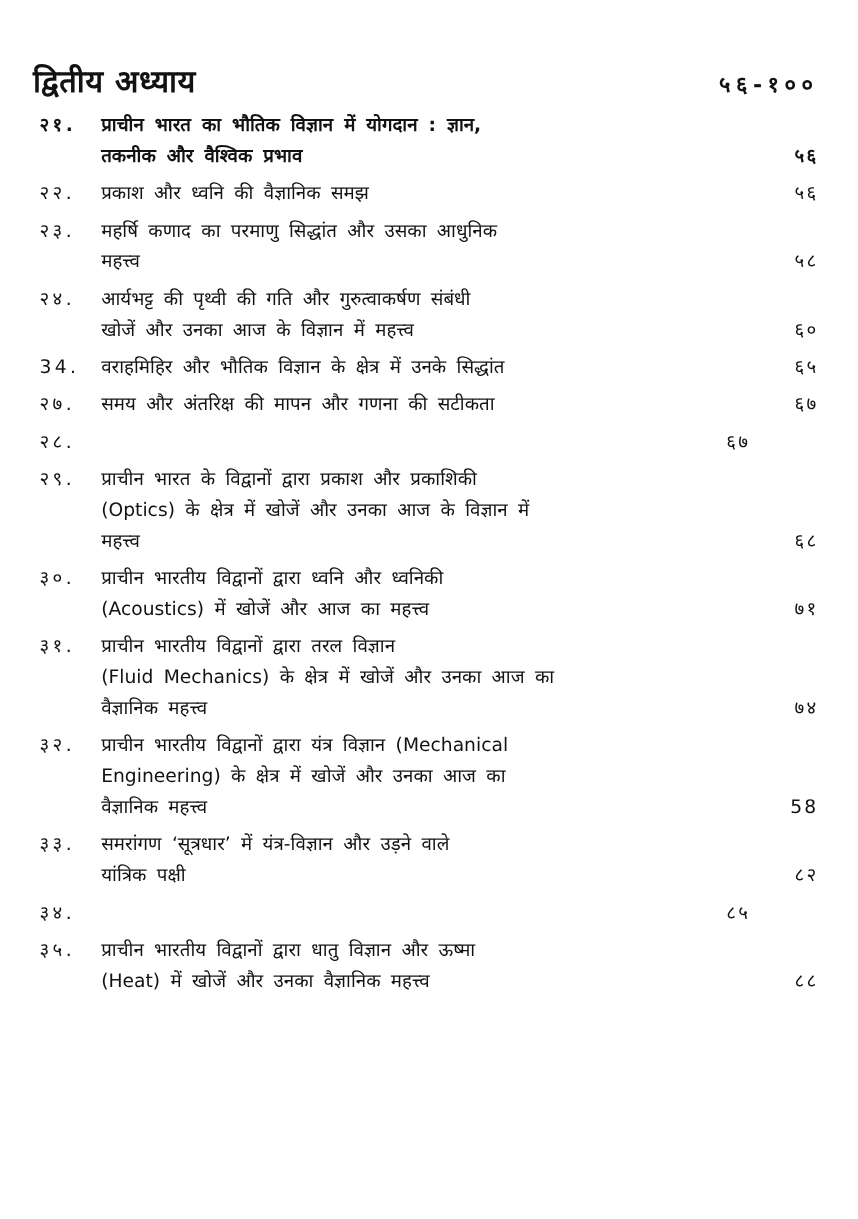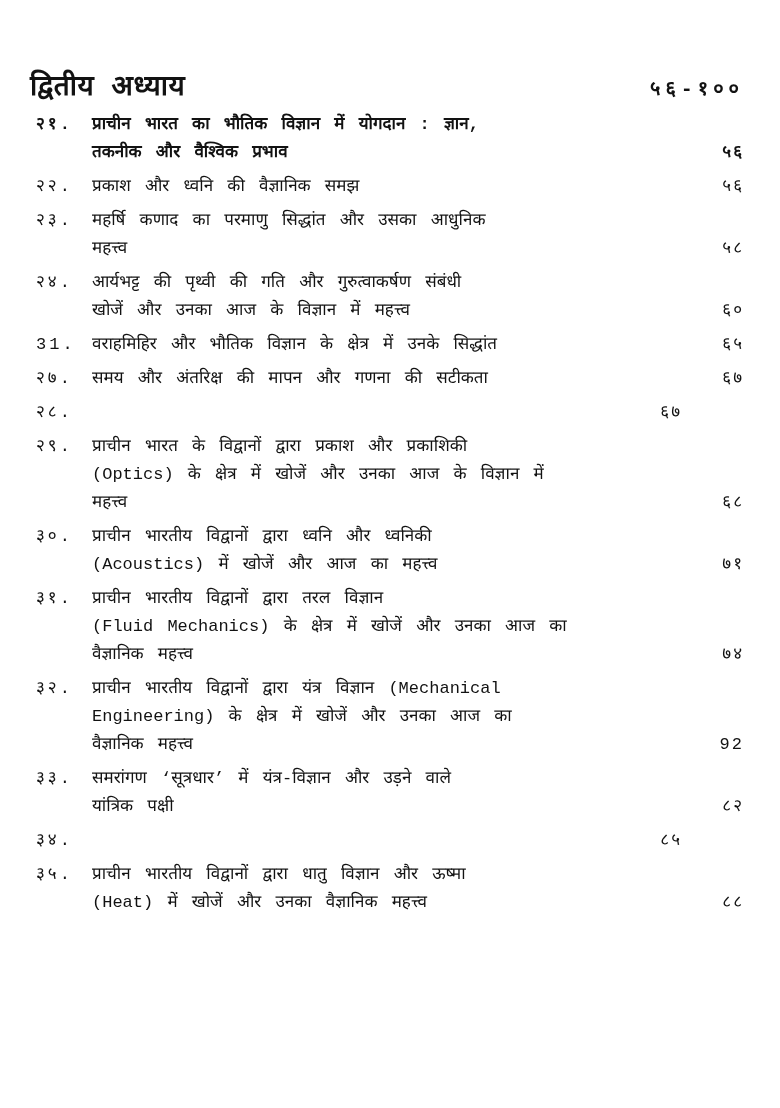--- a/index.html
+++ b/index.html
@@ -11,23 +11,22 @@
     width: 780px;
     height: 1108px;
     font-family: "DejaVu Sans", "Liberation Sans", sans-serif;
     color: #121212;
     overflow: hidden;
   }
   .page {
     box-sizing: border-box;
     width: 780px;
     height: 1108px;
-    padding: 54px 36px 0 30px;
+    padding: 43px 36px 0 30px;
     background: #ffffff;
-    font-family: Liberation Mono, monospace;
   }
   .header {
     display: flex;
     justify-content: space-between;
     align-items: baseline;
   }
   .chapter-title {
     font-size: 28px;
     font-weight: bold;
     letter-spacing: 0.5px;
@@ -97,21 +96,21 @@
 
   <div class="entry">
     <span class="num">२४.</span>
     <span class="title">आर्यभट्ट की पृथ्वी की गति और गुरुत्वाकर्षण संबंधी
 खोजें और उनका आज के विज्ञान में महत्त्व</span>
     <span class="pg">६०</span>
   </div>
 
 
   <div class="entry">
-    <span class="num">31.</span>
+    <span class="num">34.</span>
     <span class="title">वराहमिहिर और भौतिक विज्ञान के क्षेत्र में उनके सिद्धांत</span>
     <span class="pg">६५</span>
   </div>
 
   <div class="entry">
     <span class="num">२७.</span>
     <span class="title">समय और अंतरिक्ष की मापन और गणना की सटीकता</span>
     <span class="pg">६७</span>
   </div>
 
@@ -141,21 +140,21 @@
 (Fluid Mechanics) के क्षेत्र में खोजें और उनका आज का
 वैज्ञानिक महत्त्व</span>
     <span class="pg">७४</span>
   </div>
 
   <div class="entry">
     <span class="num">३२.</span>
     <span class="title">प्राचीन भारतीय विद्वानों द्वारा यंत्र विज्ञान (Mechanical
 Engineering) के क्षेत्र में खोजें और उनका आज का
 वैज्ञानिक महत्त्व</span>
-    <span class="pg">92</span>
+    <span class="pg">58</span>
   </div>
 
   <div class="entry">
     <span class="num">३३.</span>
     <span class="title">समरांगण ‘सूत्रधार’ में यंत्र-विज्ञान और उड़ने वाले
 यांत्रिक पक्षी</span>
     <span class="pg">८२</span>
   </div>
 
   <div class="entry">

